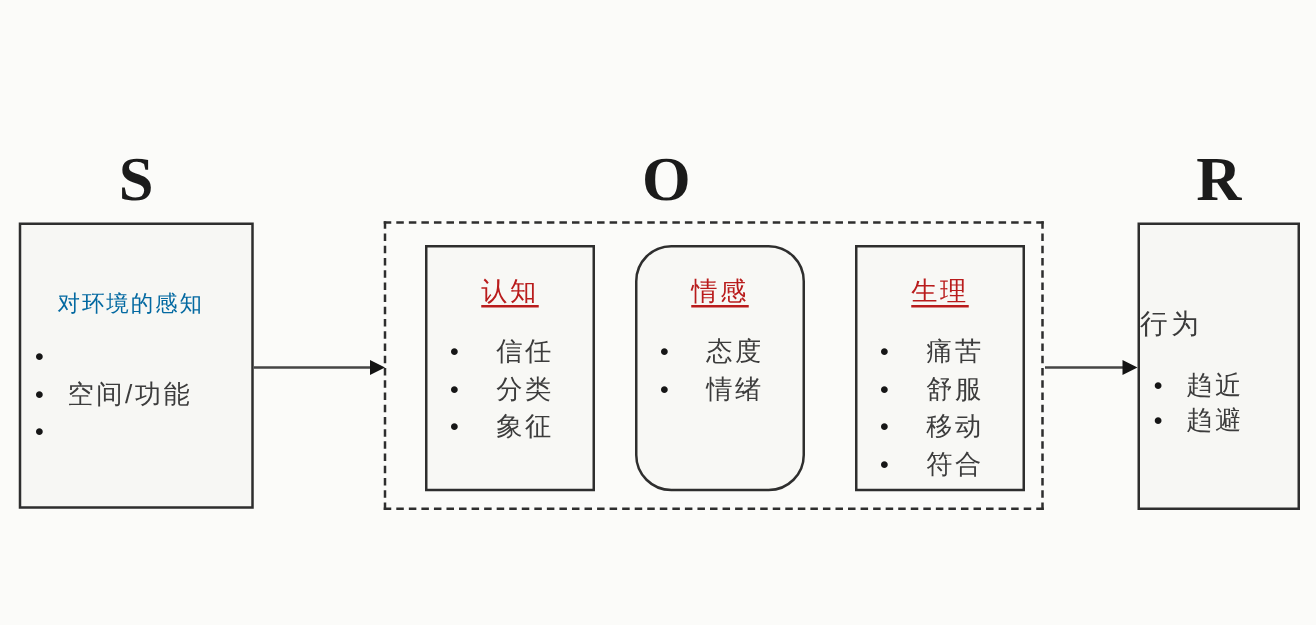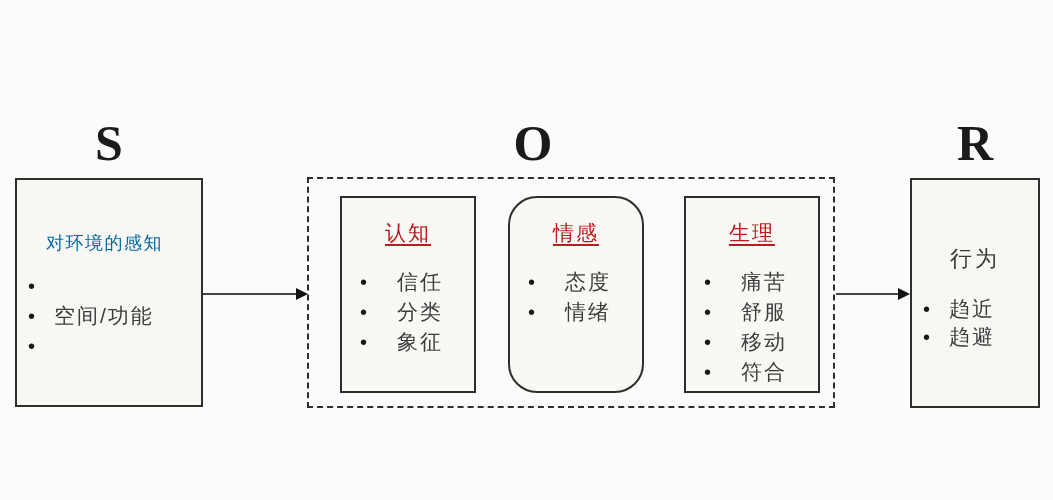--- a/index.html
+++ b/index.html
@@ -69,21 +69,20 @@
     text-align:center;
     font-size:21px;
     letter-spacing:2px;
     color:#b91c1c;
     text-decoration:underline;
     text-decoration-thickness:1.5px;
     text-underline-offset:4px;
   }
   .r-title{
     margin-top:64px;
-    text-align:center;
     font-size:22px;
     letter-spacing:3px;
     color:#3a3a3a;
   }
   .list{margin-top:16px;}
   .o-box .list{margin-top:20px;}
   .r-box .list{margin-top:21px;}
   .line{
     display:flex;
     align-items:baseline;

